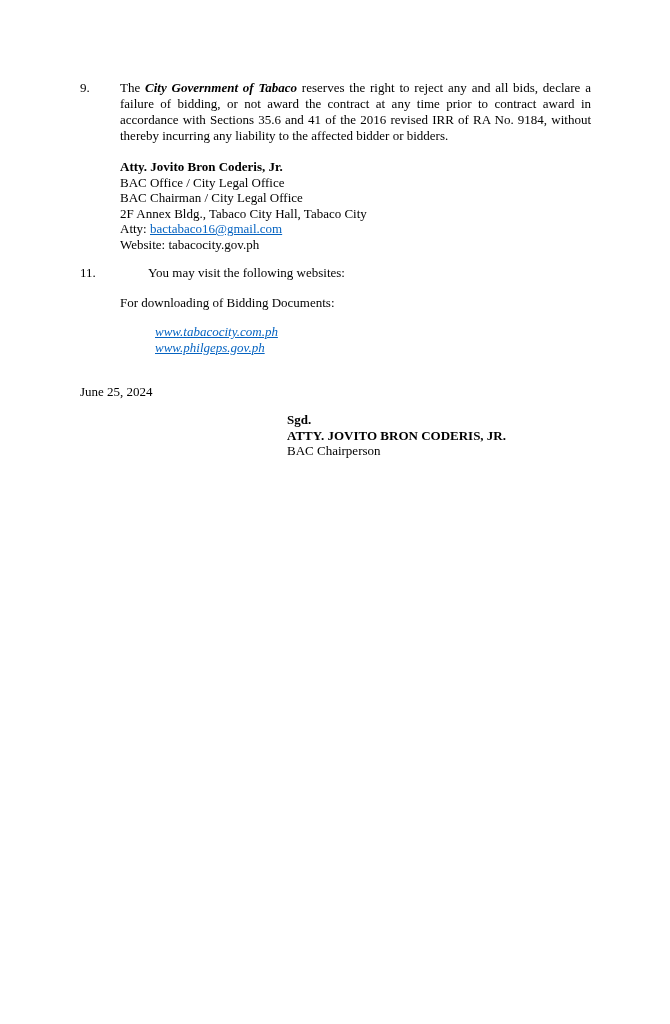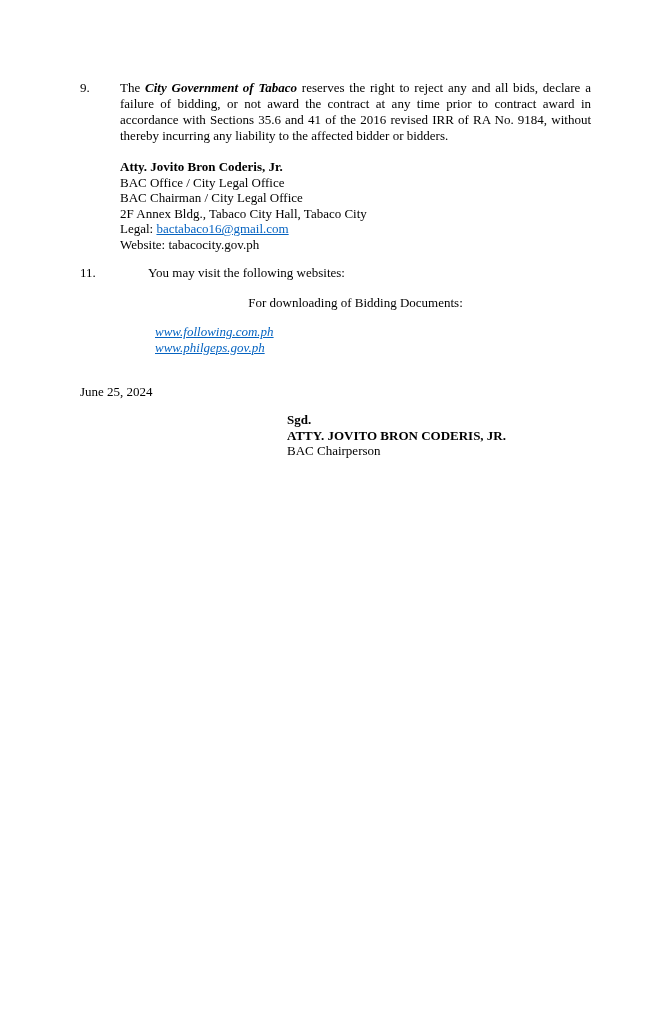--- a/index.html
+++ b/index.html
@@ -52,21 +52,20 @@
   .item-10 { margin-top: 9px; }
   .contact {
     margin-left: 40px;
     margin-top: 15px;
     line-height: 15.5px;
   }
   .item-11 { margin-top: 13px; gap: 28px; }
   .downloads-heading {
     margin-left: 40px;
     margin-top: 14px;
-    text-align: center;
   }
   .weblinks {
     margin-left: 75px;
     margin-top: 13px;
     line-height: 15.5px;
   }
   .weblinks a {
     font-style: italic;
   }
   a {
@@ -93,32 +92,32 @@
       <span class="num">9.</span>
       <div class="itext justify"><span>The </span><span class="bi">City Government of Tabaco</span><span> reserves the right to reject any and all bids, declare a failure of bidding, or not award the contract at any time prior to contract award in accordance with Sections 35.6 and 41 of the 2016 revised IRR of RA No. 9184, without thereby incurring any liability to the affected bidder or bidders.</span></div>
     </div>
 
 
     <div class="contact">
       <div class="b">Atty. Jovito Bron Coderis, Jr.</div>
       <div>BAC Office / City Legal Office</div>
       <div>BAC Chairman / City Legal Office</div>
       <div>2F Annex Bldg., Tabaco City Hall, Tabaco City</div>
-      <div><span>Legal: </span><a href="#">bactabaco16@gmail.com</a></div>
+      <div><span>Atty: </span><a href="#">bactabaco16@gmail.com</a></div>
       <div><span>Website: </span><span>tabacocity.gov.ph</span></div>
     </div>
 
     <div class="list-item item-11">
       <span class="num">11.</span>
       <div class="itext">You may visit the following websites:</div>
     </div>
 
     <div class="downloads-heading">For downloading of Bidding Documents:</div>
     <div class="weblinks">
-      <div><a href="#">www.following.com.ph</a></div>
+      <div><a href="#">www.tabacocity.com.ph</a></div>
       <div><a href="#">www.philgeps.gov.ph</a></div>
     </div>
 
     <div class="date-line">June 25, 2024</div>
 
     <div class="signature">
       <div class="b">Sgd.</div>
       <div class="b">ATTY. JOVITO BRON CODERIS, JR.</div>
       <div>BAC Chairperson</div>
     </div>

